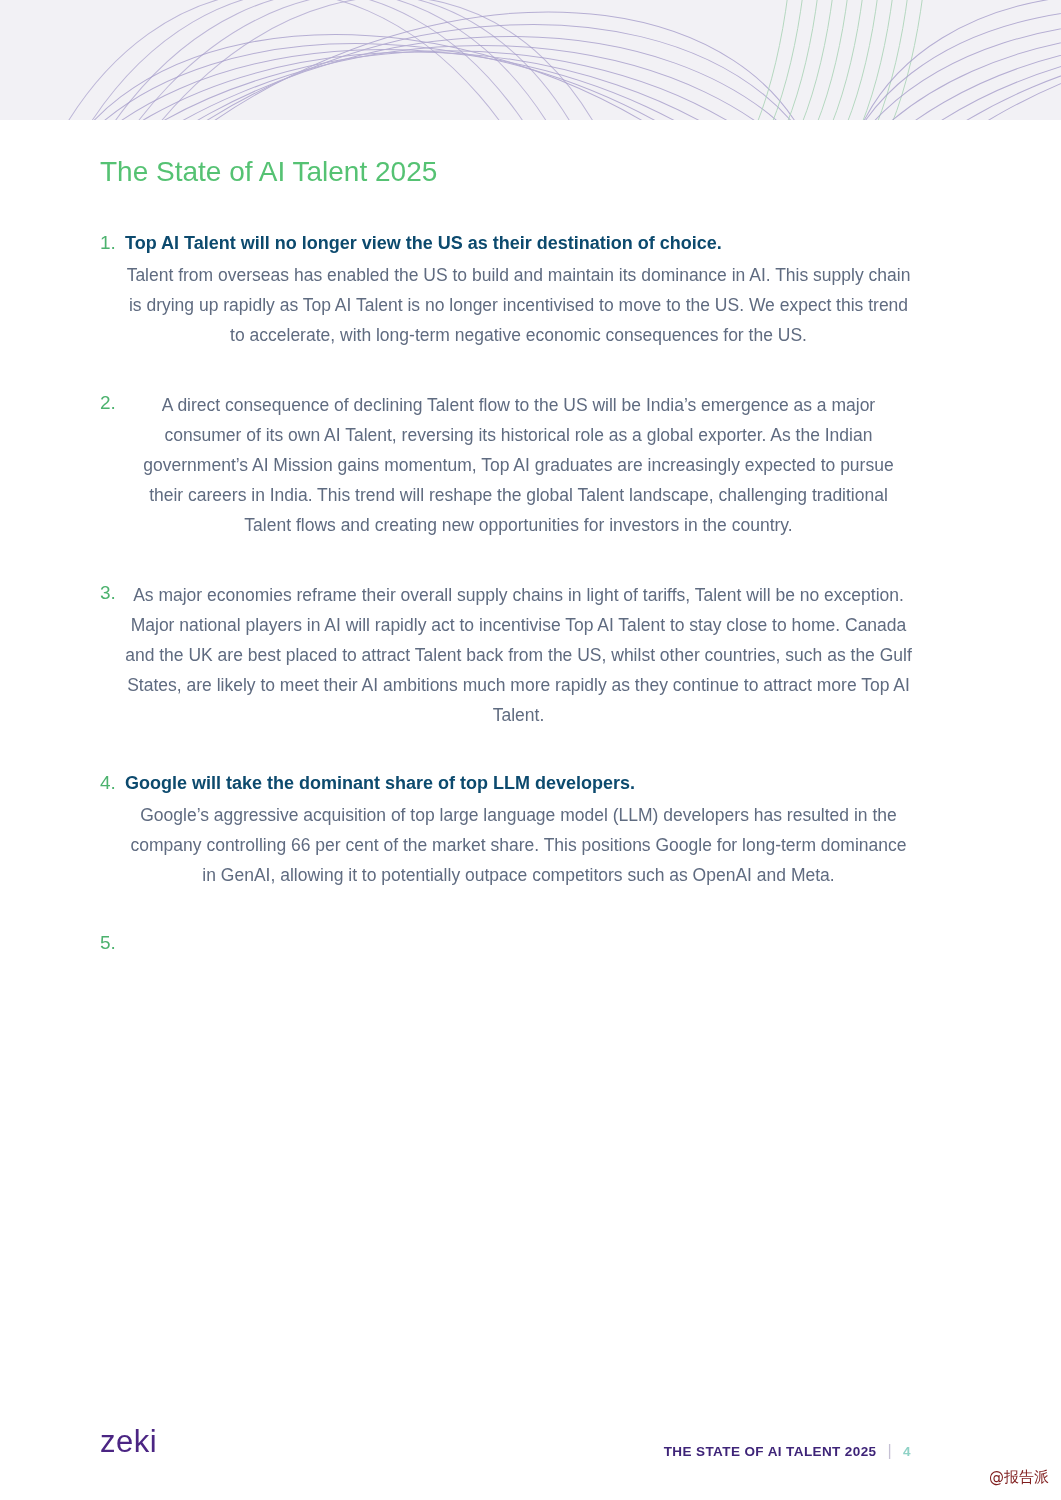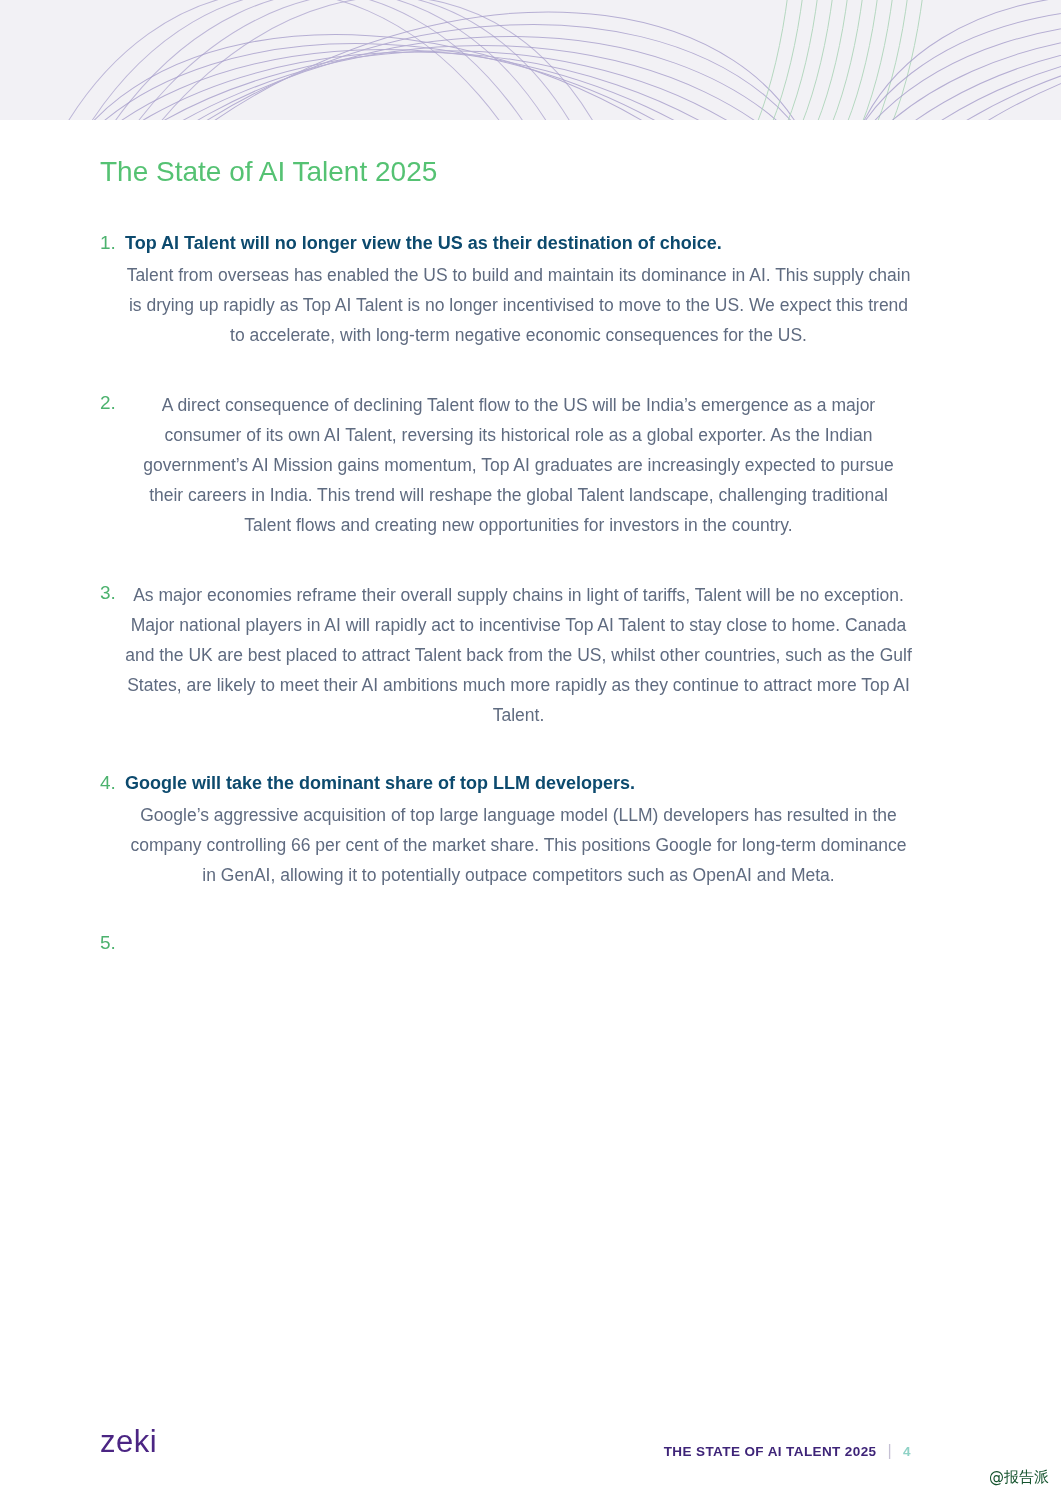--- a/index.html
+++ b/index.html
@@ -92,21 +92,21 @@
     color: #c5c0d4;
     font-weight: 400;
     font-size: 16px;
   }
   .footer-page-num { color: #8fd2c6; }
 
   .watermark {
     position: absolute;
     right: 12px; top: 1468px;
     font-size: 15px;
-    color: #14532d;
+    color: #7f1d1d;
     font-family: "DejaVu Sans", sans-serif;
   }
 </style>
 </head>
 <body>
 
 <div class="header-band">
   <svg width="1061" height="120" viewBox="0 0 1061 120" aria-hidden="true">
 
     <g fill="none" stroke="#a79ecb" stroke-width="1" opacity="0.8">

